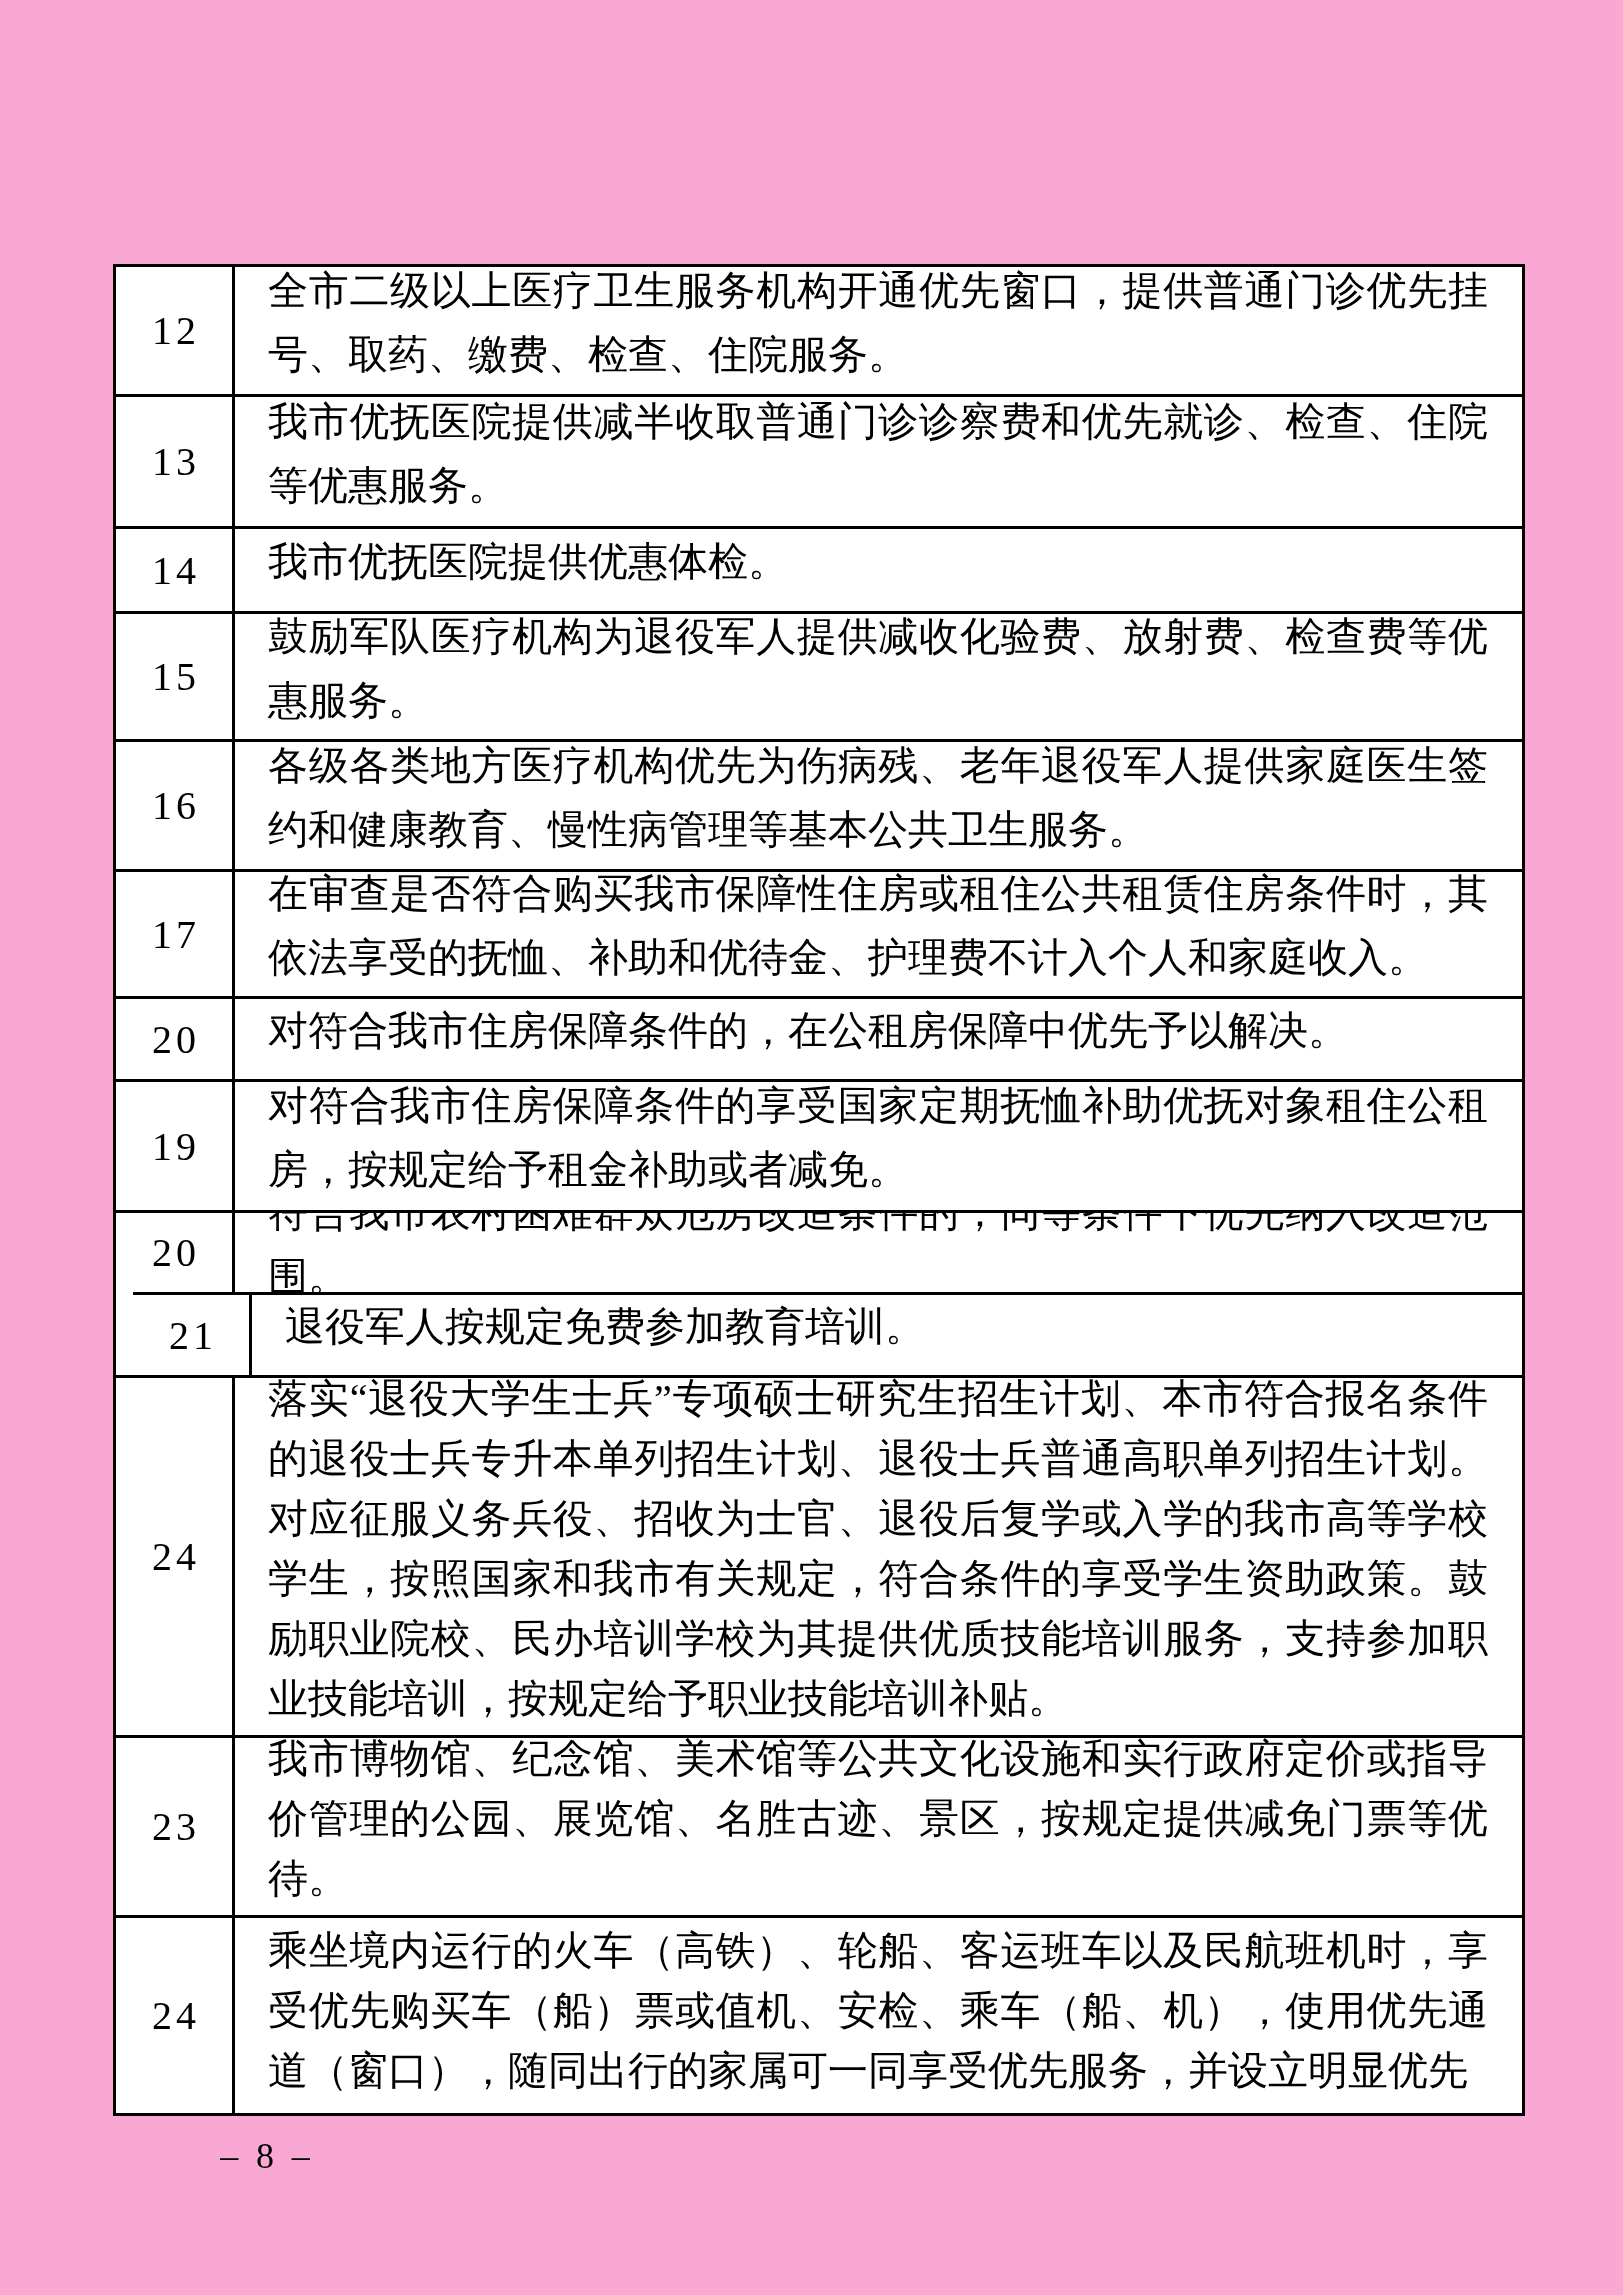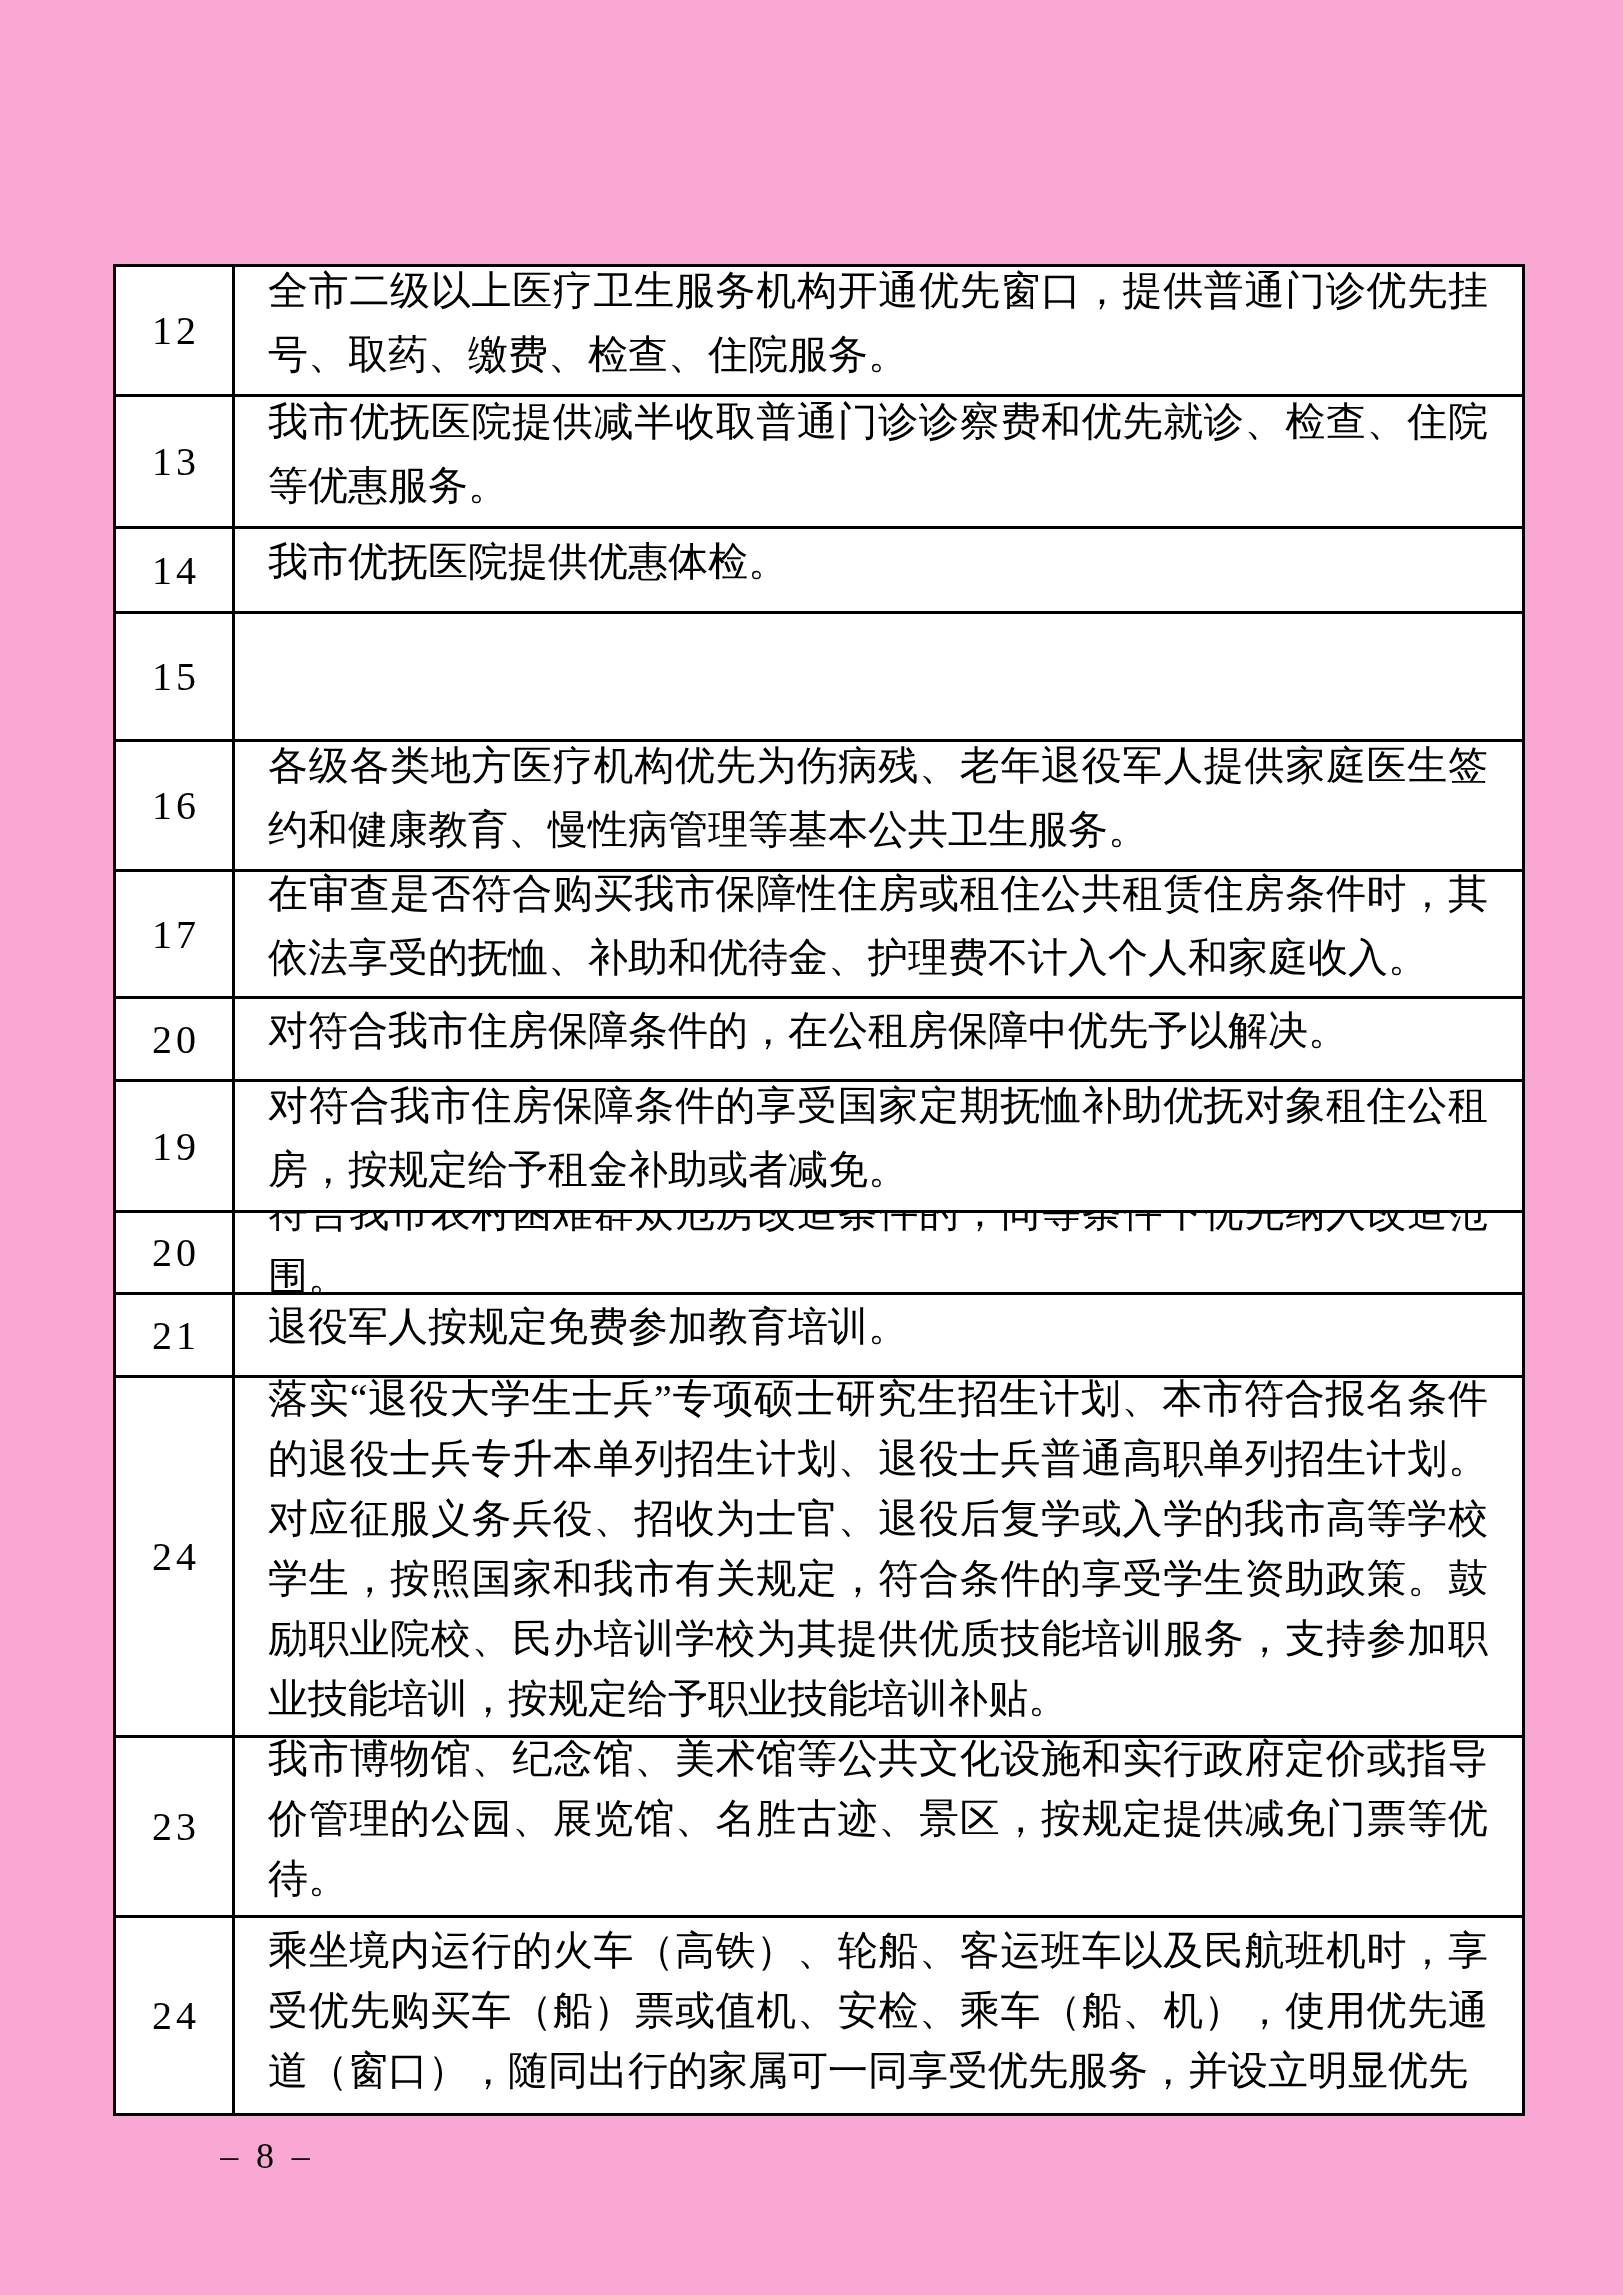--- a/index.html
+++ b/index.html
@@ -34,21 +34,21 @@
   
   .row:nth-of-type(1)  { height: 127px; }
   .row:nth-of-type(2)  { height: 132px; }
   .row:nth-of-type(3)  { height: 85px; }
   .row:nth-of-type(4)  { height: 128px; }
   .row:nth-of-type(5)  { height: 130px; }
   .row:nth-of-type(6)  { height: 127px; }
   .row:nth-of-type(7)  { height: 83px; }
   .row:nth-of-type(8)  { height: 131px; }
   .row:nth-of-type(9)  { height: 82px; }
-  .row:nth-of-type(10) { height: 83px; }
+  .row:nth-of-type(10) { height: 83px; margin-left: 17px; }
   .row:nth-of-type(11) { height: 360px; }
   .row:nth-of-type(12) { height: 180px; }
   .row:nth-of-type(13) { height: 198px; }
 
   .cell {
     display: flex;
     align-items: center;
     box-sizing: border-box;
     overflow: hidden;
   }
@@ -122,20 +122,23 @@
     </div>
     <div class="cell textc">
       <span class="txt">我市优抚医院提供优惠体检。</span>
     </div>
   </div>
 
   <div class="row">
     <div class="cell num">
       <span>15</span>
     </div>
+    <div class="cell textc">
+      <span class="txt">鼓励军队医疗机构为退役军人提供减收化验费、放射费、检查费等优惠服务。</span>
+    </div>
   </div>
 
   <div class="row">
     <div class="cell num">
       <span>16</span>
     </div>
     <div class="cell textc">
       <span class="txt">各级各类地方医疗机构优先为伤病残、老年退役军人提供家庭医生签约和健康教育、慢性病管理等基本公共卫生服务。</span>
     </div>
   </div>

